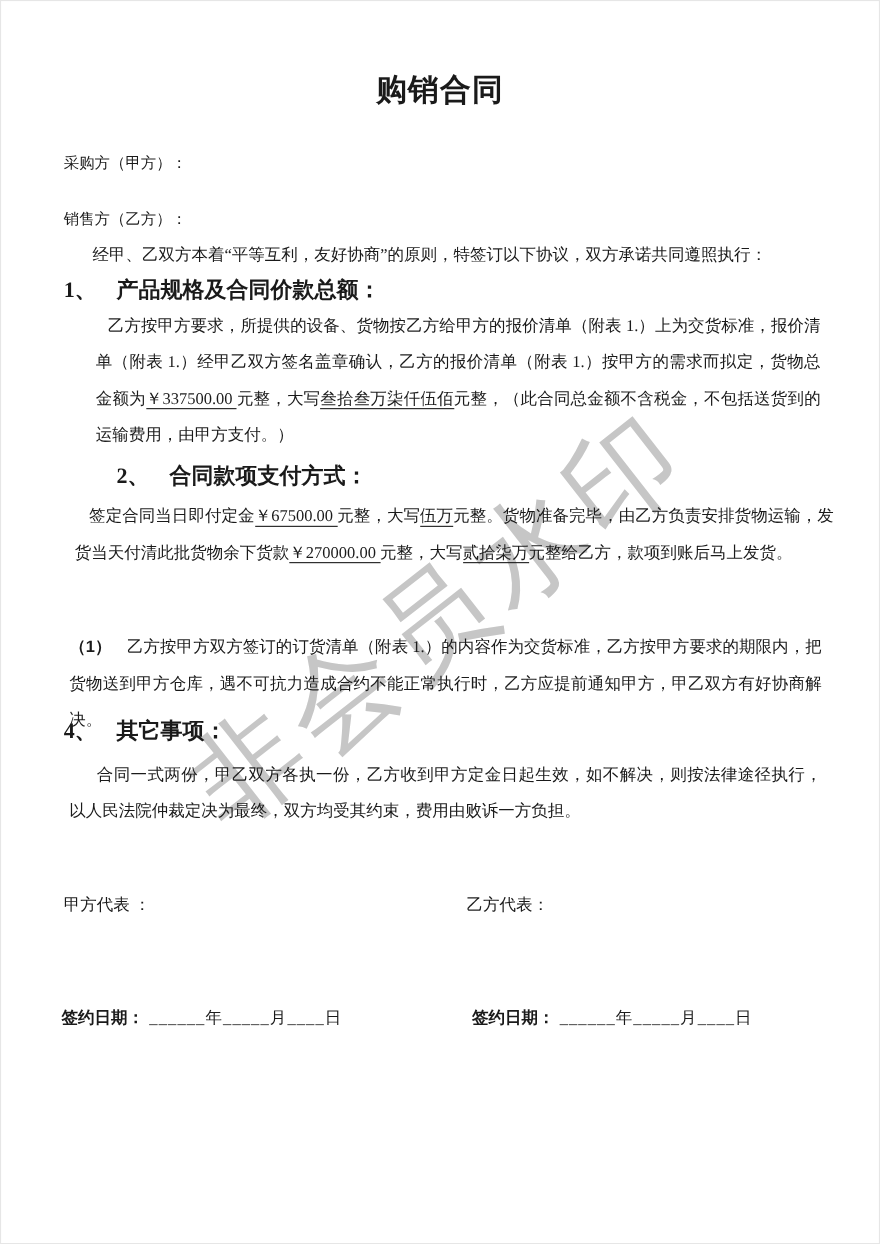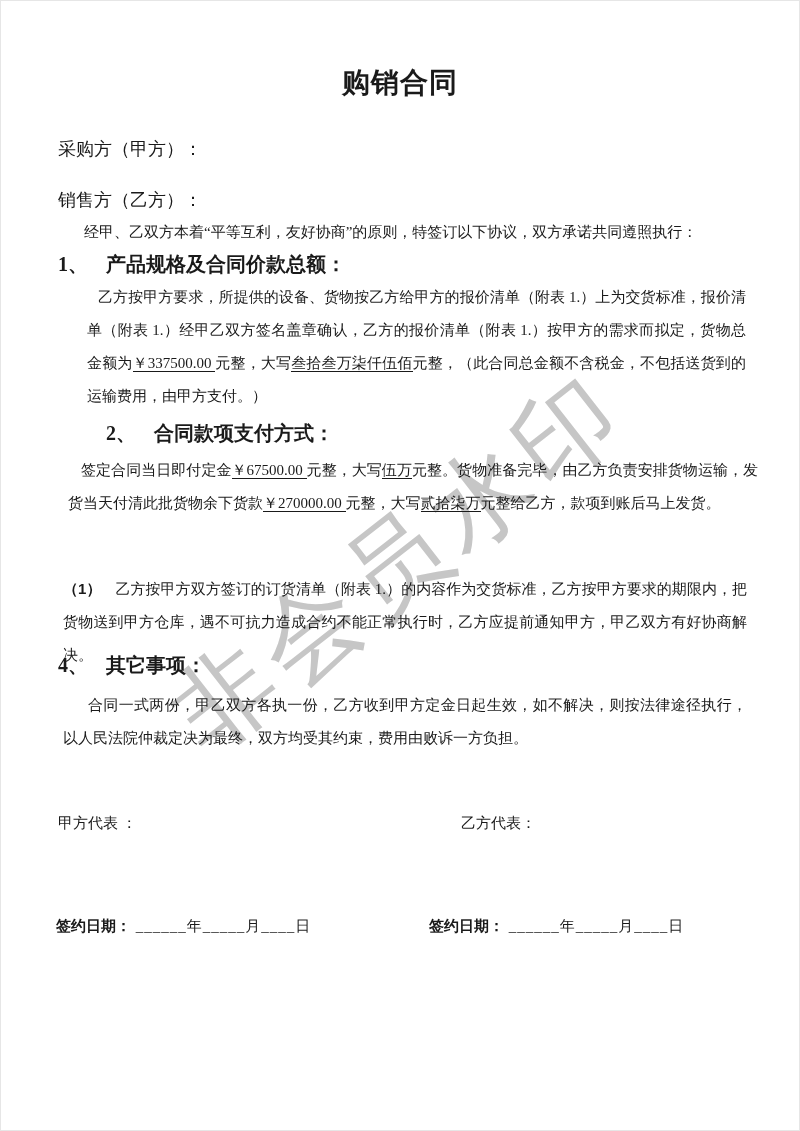--- a/index.html
+++ b/index.html
@@ -29,42 +29,42 @@
   }
   .content { position:absolute; inset:0; z-index:2; }
   .doc-title {
     position:absolute; top:62px; left:0; right:0;
     text-align:center;
     font-size:28px; font-weight:bold;
     line-height:40px;
     letter-spacing:1px;
   }
   .body-text { font-size:15px; line-height:33px; text-align:justify; }
-  .label-line { font-size:18px; line-height:33px; }
+  .label-line { font-size:14px; line-height:33px; }
   .heading {
     position:absolute; left:57px;
     font-size:20px; font-weight:bold; line-height:22px;
     white-space:nowrap;
   }
   .heading .num { display:inline-block; width:48px; }
   .party-buyer  { top:132px; left:57px; }
   .party-seller { top:183px; left:57px; }
   .preamble { top:215px; left:57px; right:55px; text-indent:26px; }
   .h-1 { top:252px; }
   .sec-1 { top:280px; left:86px; width:659px; text-indent:11px; }
   .h-2 { top:421px;margin-left:48px; }
   .sec-2 { top:453px; left:55px; width:690px; text-indent:13px;margin-left:12px; }
   .h-3 { top:535px; }
   .sec-3 { top:571px; left:62px; width:684px; }
   .sec-3 .marker { font-weight:bold; font-family:"Liberation Sans", sans-serif; margin-right:14px; }
   .h-4 { top:653px; }
   .sec-4 { top:688px; left:62px; width:684px; text-indent:25px; }
   .u { border-bottom:1px solid #1a1a1a; padding-bottom:0; }
   .rep-a  { top:812px; left:57px;  font-size:15px; line-height:20px; }
-  .rep-b  { top:812px; left:423px; font-size:15px; line-height:20px;margin-left:37px; }
+  .rep-b  { top:812px; left:423px; font-size:15px; line-height:20px; }
   .date-a { top:915px; left:55px;  font-size:15px; line-height:20px; }
   .date-b { top:915px; left:428px; font-size:15px; line-height:20px; }
   .date-label { font-weight:bold; }
   .date-blank { letter-spacing:1px; }
 </style>
 </head>
 <body>
 
 <div class="page">
 

